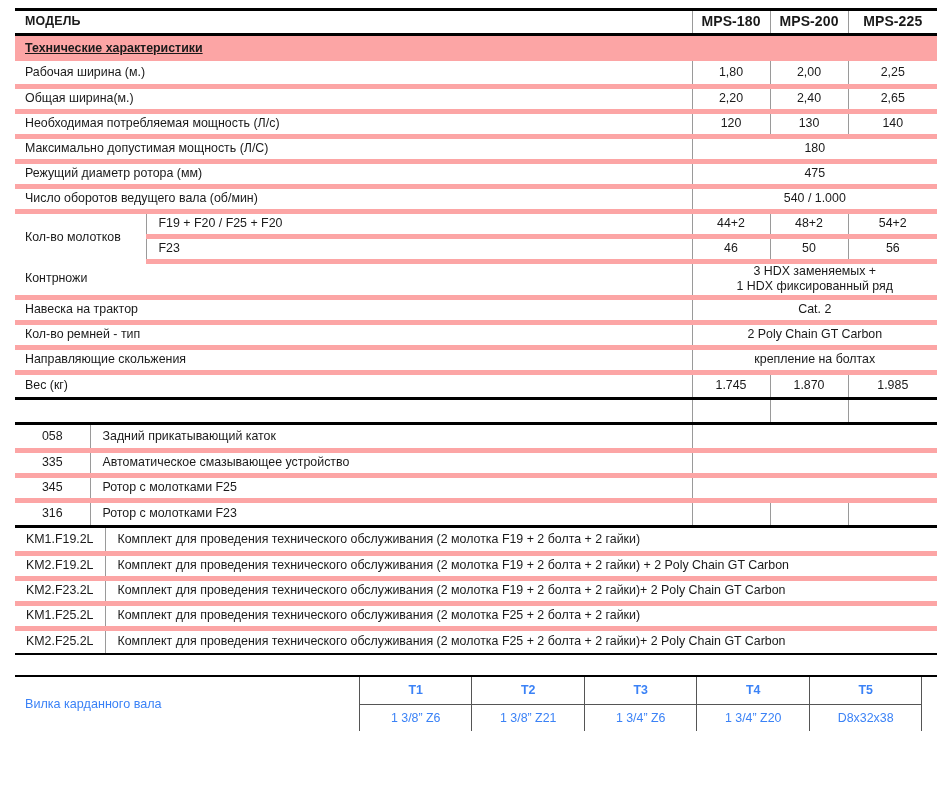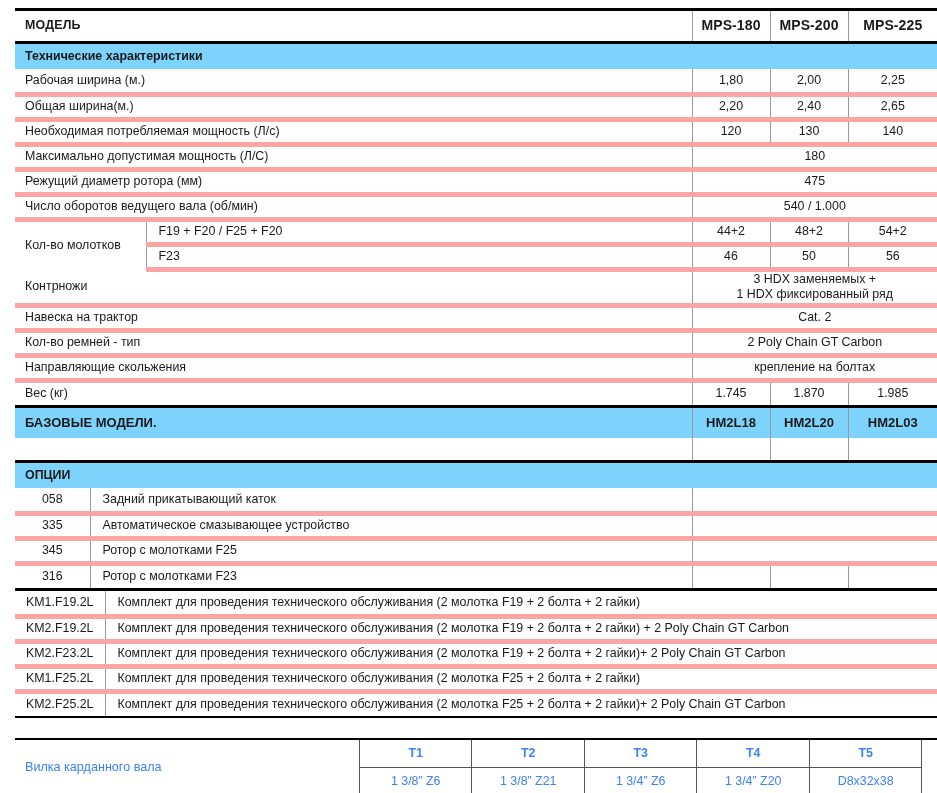--- a/index.html
+++ b/index.html
@@ -65,25 +65,26 @@
   .hairline-bottom { border-bottom: 5px solid #fca5a5; margin-top: 29px; }
   .vline-left  { border-left: 1px solid #9a9a9a; }
 
   .pad-l { padding-left: 10px !important; }
   .pad-l-sub { padding-left: 12px !important; }
 
   .ctr { text-align: center; }
   .bold { font-weight: bold; }
 
   .band {
-    background: #7dd3fc;
+    background: #fca5a5;
+    text-decoration: underline;
   }
 
   .rowh { height: 25px; }
-  .rowh-tall { height: 30px; }
+  .rowh-tall { height: 22px; }
 
   
   .hdr-model td {
     font-weight: bold;
     font-size: 13.5px;
     letter-spacing: .2px;
   }
   .hdr-model .mcell {
     font-size: 14px;
     font-weight: bold;
@@ -249,26 +250,20 @@
   <div class="rule-black"></div>
 
   <table class="spec">
     <colgroup>
       <col class="c-wide">
         <col class="c-m1">
         <col class="c-m2">
         <col class="c-m3">
     </colgroup>
     <tbody>
-        <tr class="band rowh-tall">
-      <td class="pad-l bold" style="font-size:13px;">БАЗОВЫЕ МОДЕЛИ.</td>
-      <td class="ctr bold vline-left" style="font-size:13px;">HM2L18</td>
-      <td class="ctr bold vline-left" style="font-size:13px;">HM2L20</td>
-      <td class="ctr bold vline-left" style="font-size:13px;">HM2L03</td>
-    </tr>
 
     <tr style="height:22px;">
       <td></td>
       <td class="vline-left"></td>
       <td class="vline-left"></td>
       <td class="vline-left"></td>
     </tr>
   </tbody>
     </table>
 
@@ -277,23 +272,20 @@
   <table class="spec">
     <colgroup>
       <col class="c-code">
         <col class="c-desc">
         <col class="c-m1">
         <col class="c-m2">
         <col class="c-m3">
     </colgroup>
 
     <tbody>
-        <tr class="band band-row rowh">
-      <td class="pad-l" colspan="5">ОПЦИИ</td>
-    </tr>
 
     <tr class="rowh">
       <td class="ctr hairline-bottom">058</td>
       <td class="pad-l-sub hairline-bottom vline-left">Задний прикатывающий каток</td>
       <td class="hairline-bottom vline-left"></td>
       <td class="hairline-bottom"></td>
       <td class="hairline-bottom"></td>
     </tr>
     <tr class="rowh">
       <td class="ctr hairline-bottom">335</td>

